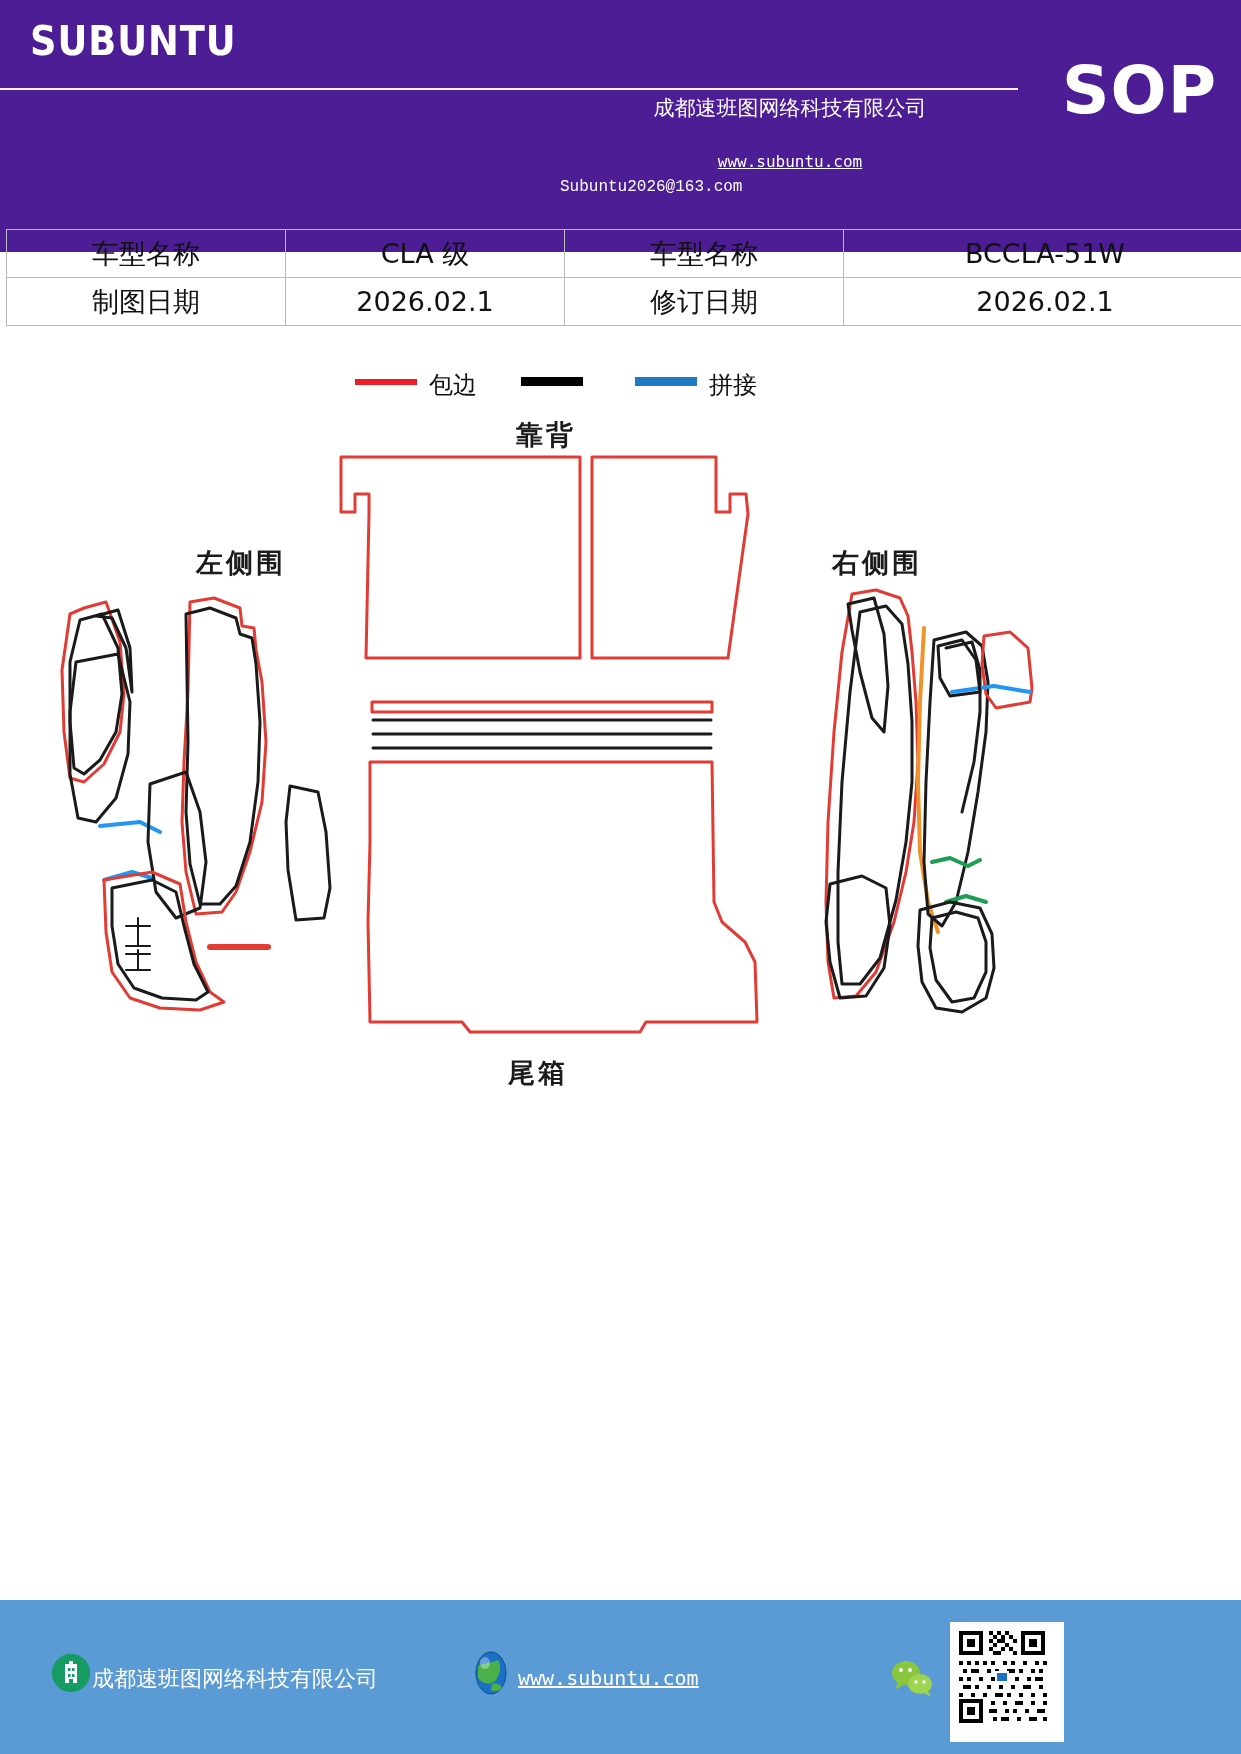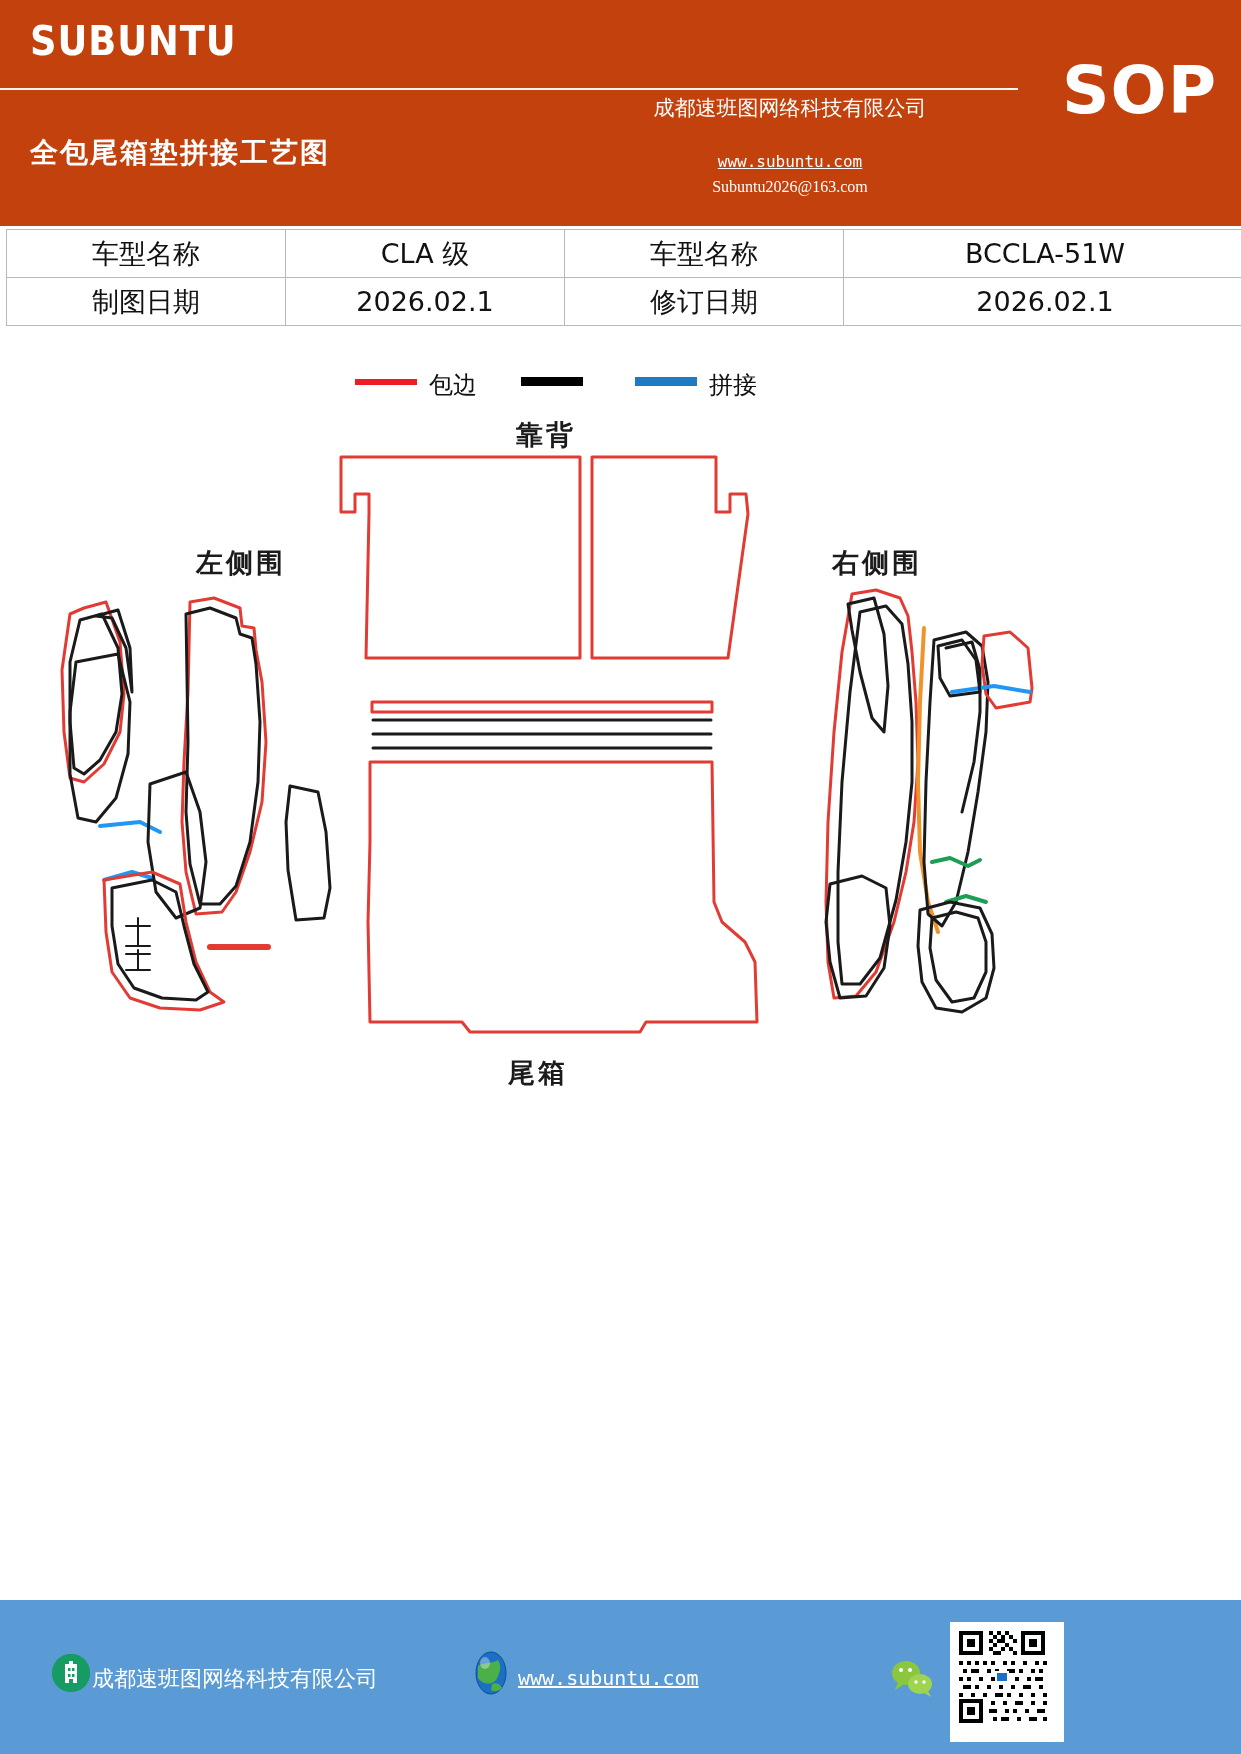--- a/index.html
+++ b/index.html
@@ -6,22 +6,22 @@
   html,body{margin:0;padding:0;}
   body{
     width:1241px;height:1754px;
     background:#ffffff;
     font-family:"Liberation Serif","DejaVu Serif",serif;
     position:relative;
     overflow:hidden;
   }
   
   .header{
-    position:absolute;left:0;top:0;width:1241px;height:226px;
-    background:#c2410c;
+    position:absolute;left:0;top:0;width:1241px;height:252px;
+    background:#4c1d95;
   }
   .brand{
     position:absolute;left:30px;top:18px;
     font-family:"DejaVu Sans","Liberation Sans",sans-serif;
     font-weight:bold;font-size:40px;letter-spacing:1px;
     color:#ffffff;
     transform:scaleX(.92);transform-origin:left center;
   }
   .hdr-rule{
     position:absolute;left:0px;top:88px;width:1018px;height:2px;
@@ -43,23 +43,23 @@
     position:absolute;left:30px;top:134px;
     font-family:"DejaVu Sans","Liberation Sans",sans-serif;
     font-weight:bold;font-size:28px;color:#ffffff;letter-spacing:2px;
   }
   .hdr-url{
     position:absolute;left:560px;top:152px;width:460px;text-align:center;
     font-size:16px;color:#ffffff;text-decoration:underline;
     font-family:"DejaVu Sans Mono","Liberation Mono",monospace;
   }
   .hdr-mail{
-    position:absolute;left:560px;top:178px;width:460px;text-align:center;
+    position:absolute;left:560px;top:178px;width:460px;text-align:left;
     font-size:16px;color:#ffffff;
-    font-family:Liberation Serif, serif;
+    font-family:Liberation Mono, monospace;
   }
   
   .info-table{
     position:absolute;left:6px;top:229px;width:1228px;
     border-collapse:collapse;
     table-layout:fixed;
   }
   .info-table td{
     border:1px solid #b9b9b9;
     height:45px;
@@ -127,21 +127,20 @@
   }
 </style>
 </head>
 <body>
 
 <div class="header">
   <div class="brand">SUBUNTU</div>
   <div class="hdr-rule"></div>
   <div class="company-head">成都速班图网络科技有限公司</div>
   <div class="sop">SOP</div>
-  <div class="doc-title">全包尾箱垫拼接工艺图</div>
   <div class="hdr-url">www.subuntu.com</div>
   <div class="hdr-mail">Subuntu2026@163.com</div>
 </div>
 
 <table class="info-table">
   <tbody>
     <tr>
       <td class="c1">车型名称</td>
       <td class="c2">CLA 级</td>
       <td class="c3">车型名称</td>

